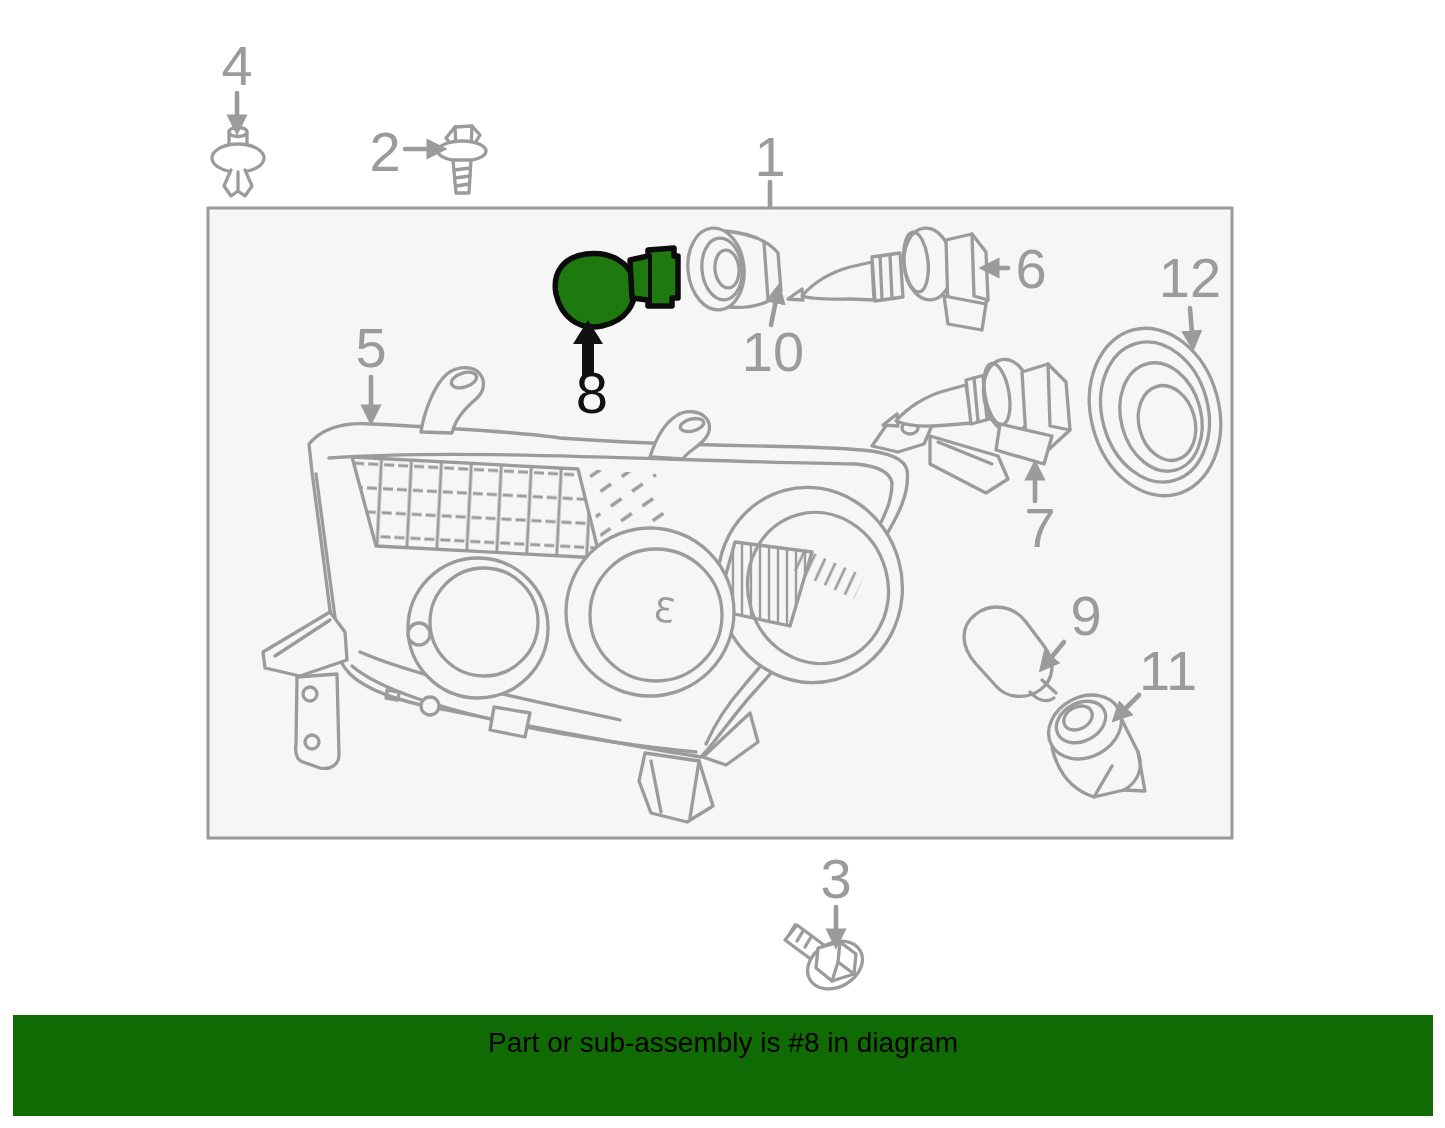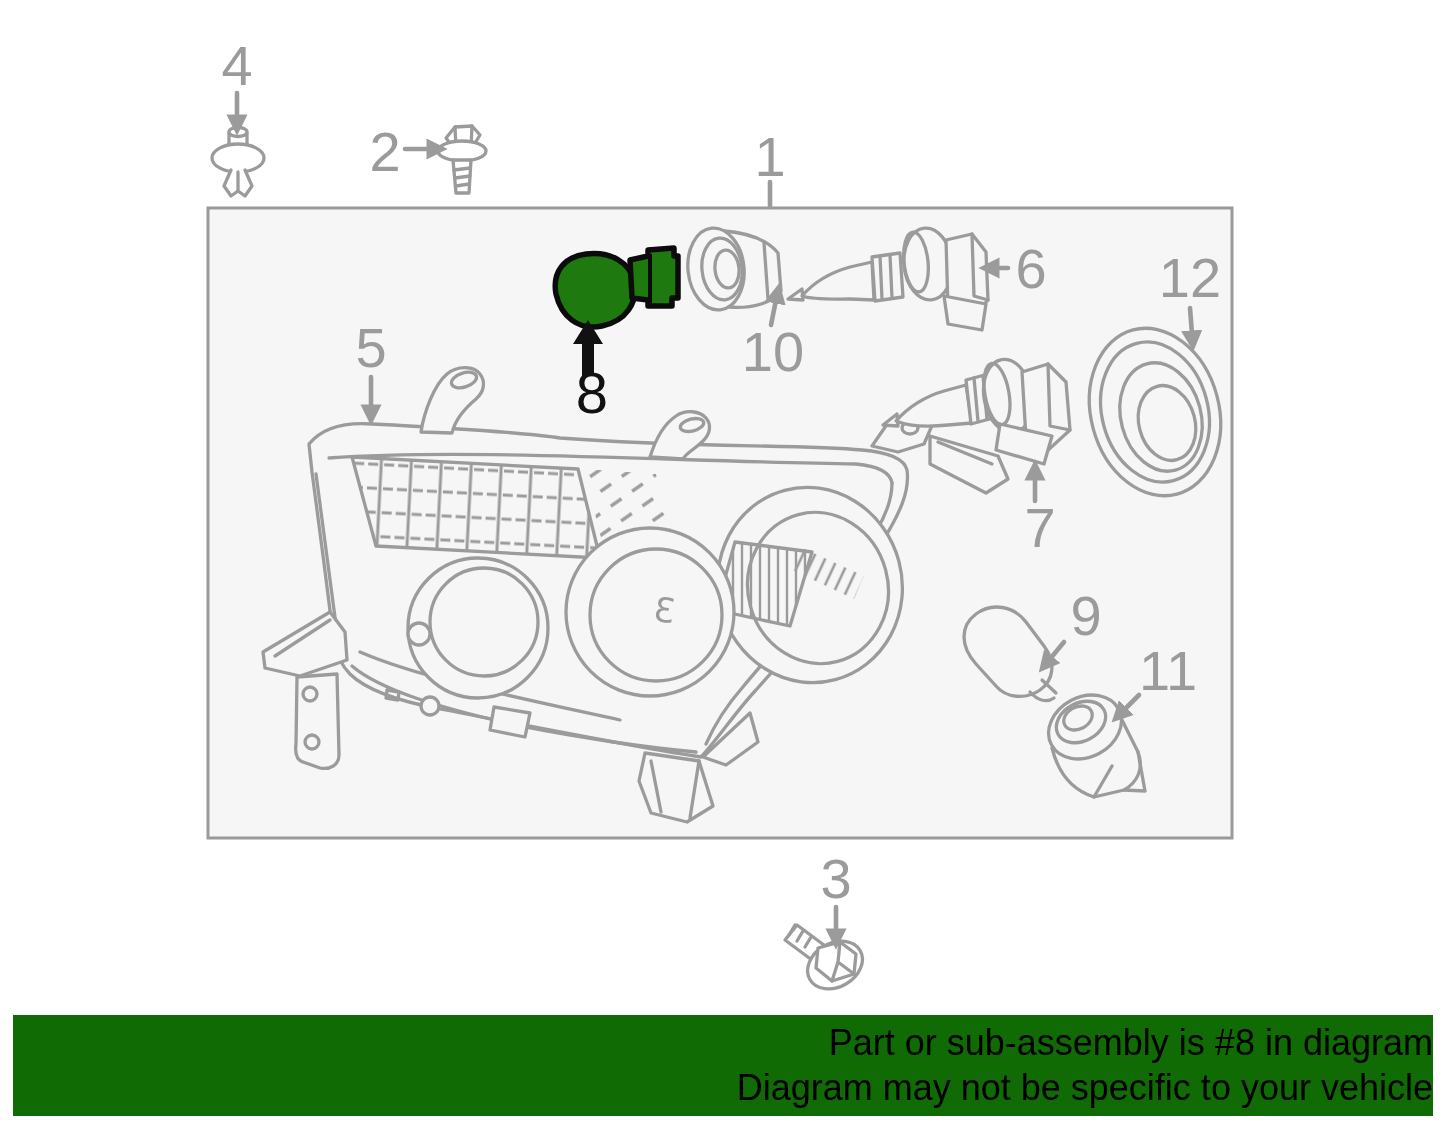--- a/index.html
+++ b/index.html
@@ -1,21 +1,21 @@
 <!DOCTYPE html>
 <html><head>
 <meta charset="utf-8">
 <style>
   html,body{margin:0;padding:0;background:#ffffff;}
   .stage{position:relative;width:1445px;height:1128px;background:#ffffff;overflow:hidden;
          font-family:"Liberation Sans",sans-serif;}
   .stage svg{position:absolute;left:0;top:0;}
   .banner{position:absolute;left:13px;top:1015px;width:1420px;height:101px;
-          box-sizing:border-box;padding-top:5px;text-align:right;
-          font-size:36px;line-height:45px;color:#000;}
+          box-sizing:border-box;padding-top:5px;text-align:center;
+          font-size:28px;line-height:45px;color:#000;}
   svg text{font-family:"Liberation Sans",sans-serif;}
   svg text.emark{font-family:"DejaVu Sans",sans-serif;}
 </style>
 </head>
 <body>
 
 <div class="stage">
 
 <svg width="1445" height="1128" viewBox="0 0 1445 1128">
   <defs>
@@ -206,16 +206,15 @@
     <text x="1086" y="635">9</text>
     <text x="1168" y="690">11</text>
     <text x="836" y="898">3</text>
     <text x="592" y="413" font-size="58" fill="#111">8</text>
     <text x="664" y="622" class="emark" font-size="34" transform="rotate(8 664 612)">Ɛ</text>
   </g>
 </svg>
 
   <div class="banner" style="background-color: rgb(17, 107, 4);">
     <div>Part or sub-assembly is #8 in diagram</div>
-    <div>Diagram may not be specific to your vehicle</div>
   </div>
 
 </div>
 
 </body></html>

